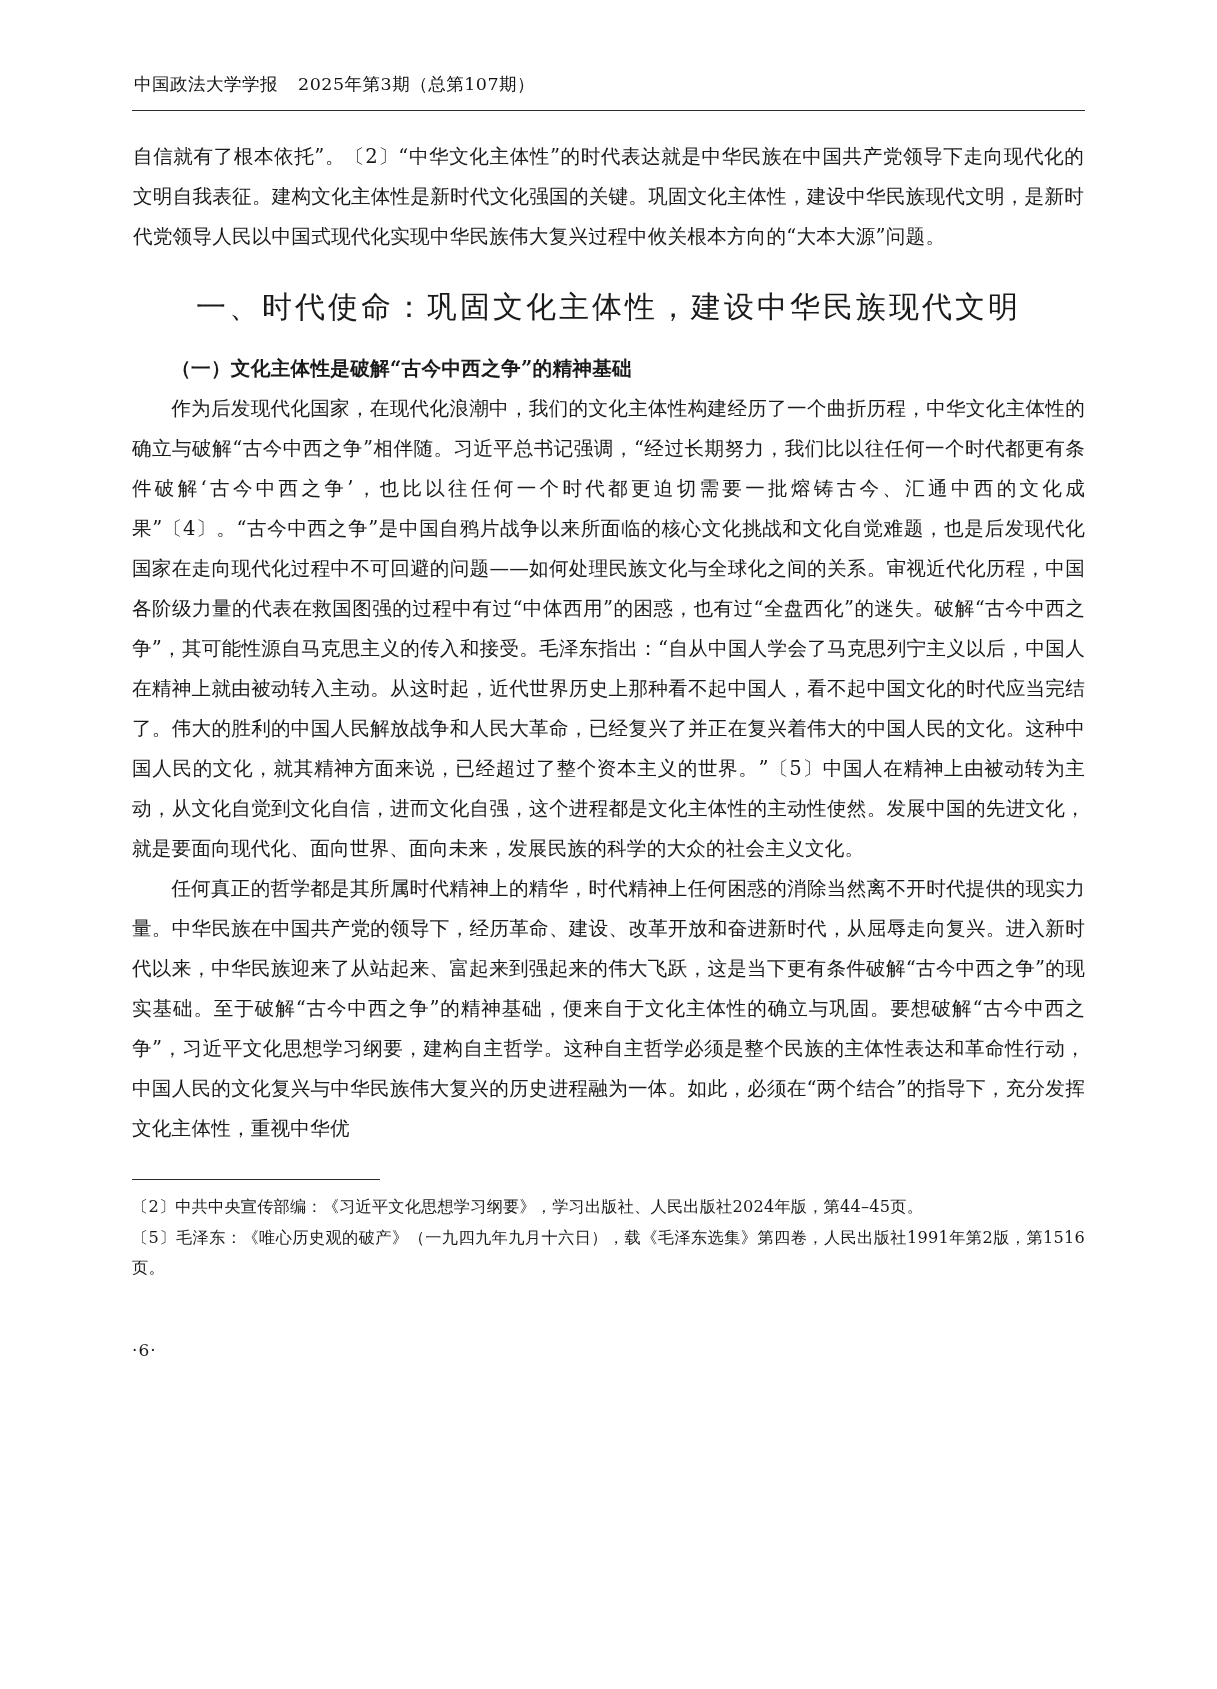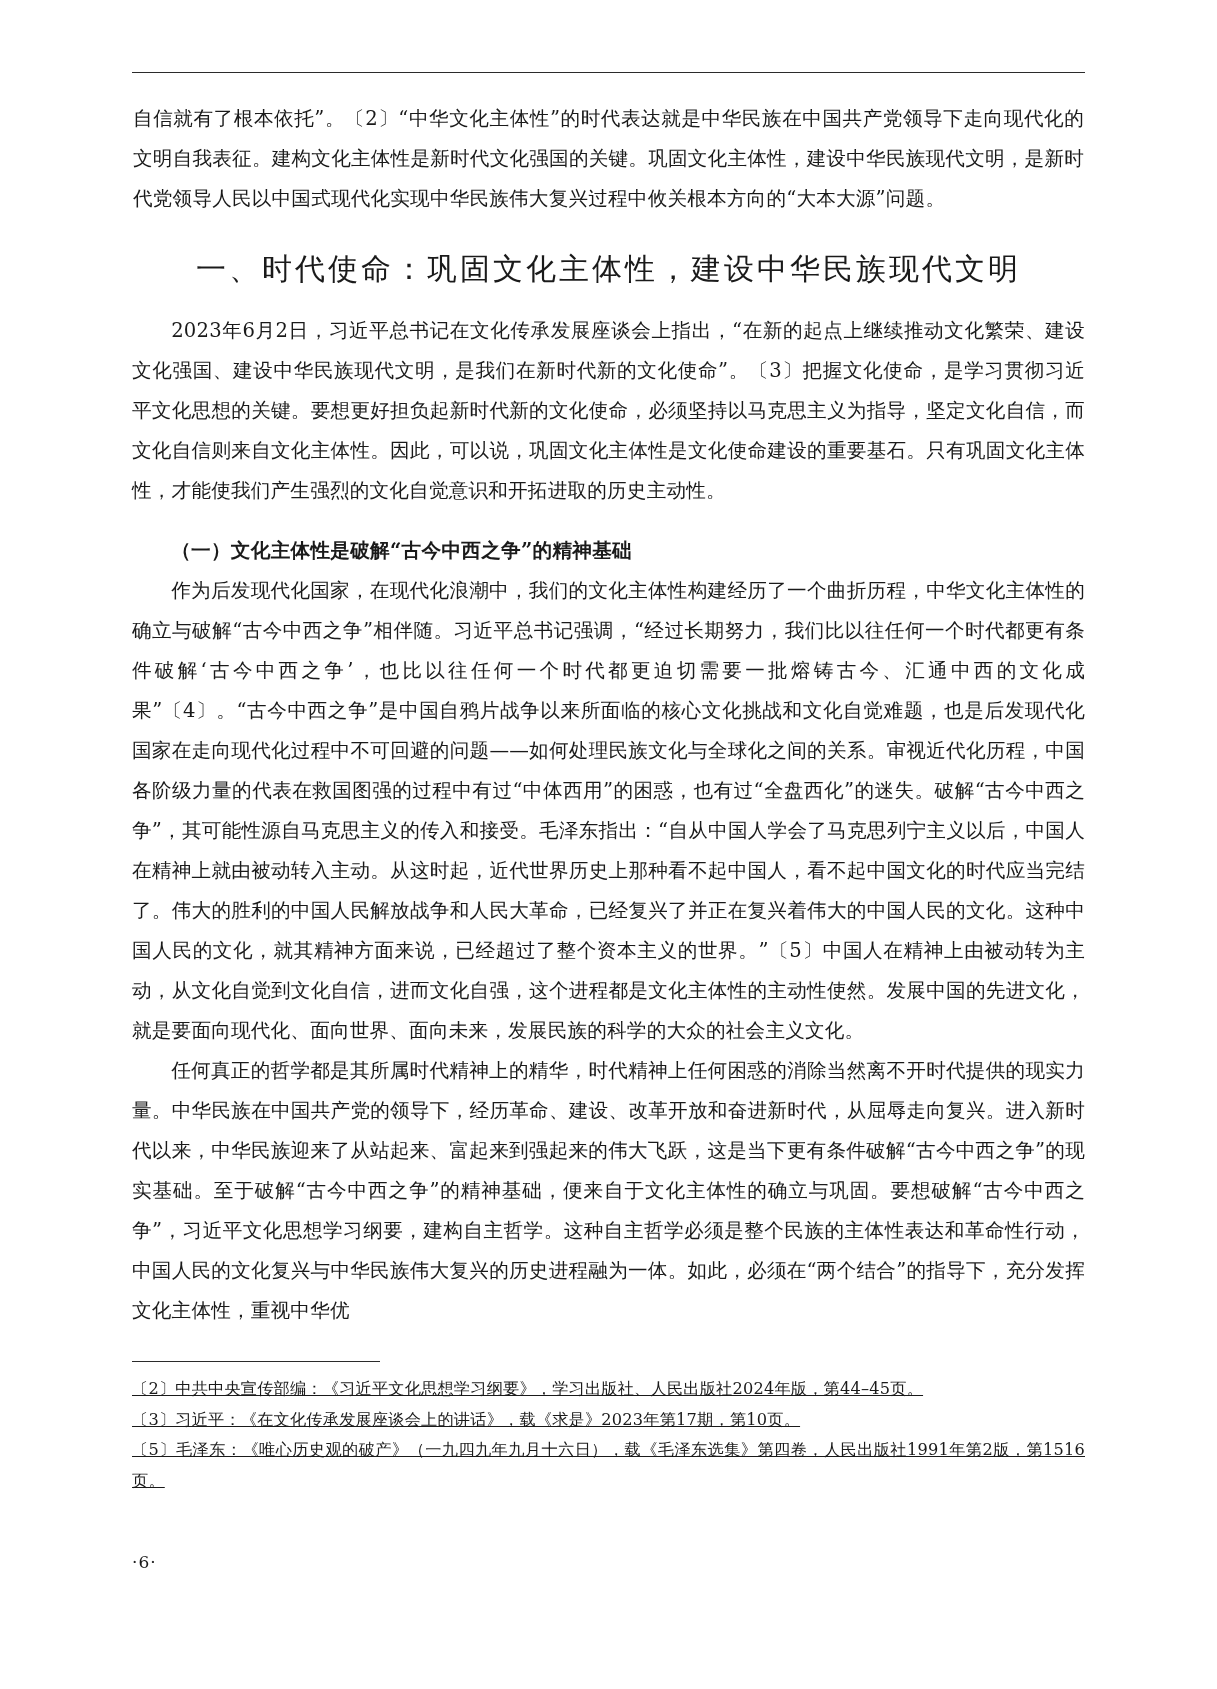--- a/index.html
+++ b/index.html
@@ -65,21 +65,20 @@
     font-size: 19.6px;
     font-weight: bold;
     margin: 20px 0 0 0;
     text-indent: 2em;
     letter-spacing: 0.3px;
     line-height: 40px;
   }
   
   .fn-area {
     margin-top: 30px;
-    text-decoration: underline;
   }
   .fn-rule {
     border: 0;
     border-top: 1.3px solid #2b2b2b;
     width: 248px;
     margin: 0 0 12px 0;
   }
   .fn-list {
     font-size: 16.2px;
     line-height: 30.5px;
@@ -96,42 +95,43 @@
     font-size: 17px;
     letter-spacing: 1px;
     padding-bottom: 40px;
   }
 </style>
 </head>
 <body>
 
 <div class="page">
 
+  <div class="runhead">
+    <span class="journal">中国政法大学学报</span><span>2025年第3期（总第107期）</span>
+  </div>
   <hr class="rule">
 
   <div class="body-text">
 
     <p class="cont">自信就有了根本依托”。〔2〕“中华文化主体性”的时代表达就是中华民族在中国共产党领导下走向现代化的文明自我表征。建构文化主体性是新时代文化强国的关键。巩固文化主体性，建设中华民族现代文明，是新时代党领导人民以中国式现代化实现中华民族伟大复兴过程中攸关根本方向的“大本大源”问题。</p>
 
     <h2 class="sec-title">一、时代使命：巩固文化主体性，建设中华民族现代文明</h2>
 
-    <p class="para">2023年6月2日，习近平总书记在文化传承发展座谈会上指出，“在新的起点上继续推动文化繁荣、建设文化强国、建设中华民族现代文明，是我们在新时代新的文化使命”。〔3〕把握文化使命，是学习贯彻习近平文化思想的关键。要想更好担负起新时代新的文化使命，必须坚持以马克思主义为指导，坚定文化自信，而文化自信则来自文化主体性。因此，可以说，巩固文化主体性是文化使命建设的重要基石。只有巩固文化主体性，才能使我们产生强烈的文化自觉意识和开拓进取的历史主动性。</p>
 
     <h3 class="subsec-title">（一）文化主体性是破解“古今中西之争”的精神基础</h3>
 
     <p class="para">作为后发现代化国家，在现代化浪潮中，我们的文化主体性构建经历了一个曲折历程，中华文化主体性的确立与破解“古今中西之争”相伴随。习近平总书记强调，“经过长期努力，我们比以往任何一个时代都更有条件破解‘古今中西之争’，也比以往任何一个时代都更迫切需要一批熔铸古今、汇通中西的文化成果”〔4〕。“古今中西之争”是中国自鸦片战争以来所面临的核心文化挑战和文化自觉难题，也是后发现代化国家在走向现代化过程中不可回避的问题——如何处理民族文化与全球化之间的关系。审视近代化历程，中国各阶级力量的代表在救国图强的过程中有过“中体西用”的困惑，也有过“全盘西化”的迷失。破解“古今中西之争”，其可能性源自马克思主义的传入和接受。毛泽东指出：“自从中国人学会了马克思列宁主义以后，中国人在精神上就由被动转入主动。从这时起，近代世界历史上那种看不起中国人，看不起中国文化的时代应当完结了。伟大的胜利的中国人民解放战争和人民大革命，已经复兴了并正在复兴着伟大的中国人民的文化。这种中国人民的文化，就其精神方面来说，已经超过了整个资本主义的世界。”〔5〕中国人在精神上由被动转为主动，从文化自觉到文化自信，进而文化自强，这个进程都是文化主体性的主动性使然。发展中国的先进文化，就是要面向现代化、面向世界、面向未来，发展民族的科学的大众的社会主义文化。</p>
 
     <p class="para">任何真正的哲学都是其所属时代精神上的精华，时代精神上任何困惑的消除当然离不开时代提供的现实力量。中华民族在中国共产党的领导下，经历革命、建设、改革开放和奋进新时代，从屈辱走向复兴。进入新时代以来，中华民族迎来了从站起来、富起来到强起来的伟大飞跃，这是当下更有条件破解“古今中西之争”的现实基础。至于破解“古今中西之争”的精神基础，便来自于文化主体性的确立与巩固。要想破解“古今中西之争”，习近平文化思想学习纲要，建构自主哲学。这种自主哲学必须是整个民族的主体性表达和革命性行动，中国人民的文化复兴与中华民族伟大复兴的历史进程融为一体。如此，必须在“两个结合”的指导下，充分发挥文化主体性，重视中华优</p>
 
   </div>
 
   <div class="fn-area">
     <hr class="fn-rule">
     <div class="fn-list">
       <p class="fn-item">〔2〕中共中央宣传部编：《习近平文化思想学习纲要》，学习出版社、人民出版社2024年版，第44–45页。</p>
-      <p class="fn-item">〔3〕习近平：《在文化传承发展座谈会上的讲话》，载《求是》2023年第17期，第10页。</p>
       <p class="fn-item">〔5〕毛泽东：《唯心历史观的破产》（一九四九年九月十六日），载《毛泽东选集》第四卷，人民出版社1991年第2版，第1516页。</p>
     </div>
   </div>
 
   <div class="folio">·6·</div>
 
 </div>
 
 </body></html>

